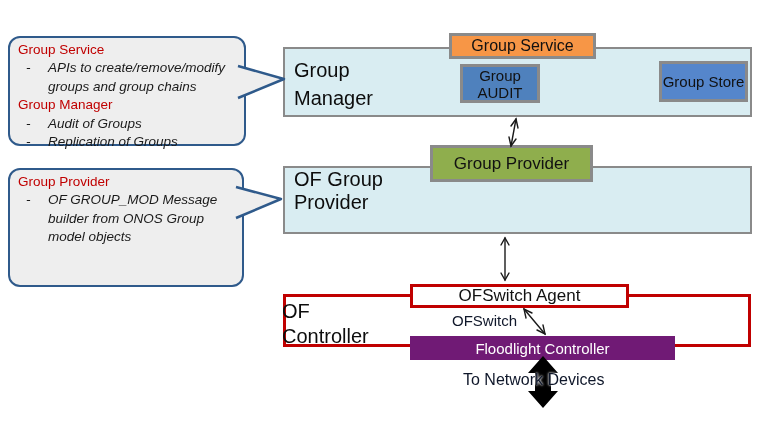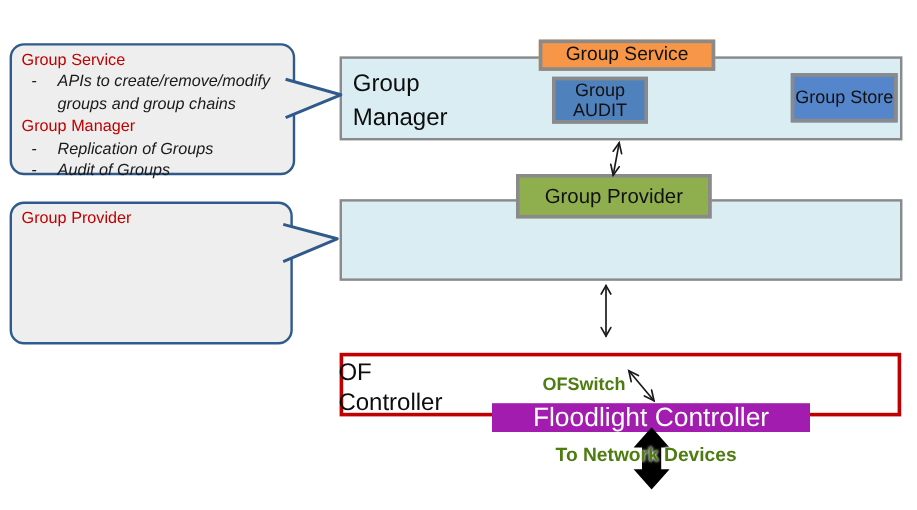--- a/index.html
+++ b/index.html
@@ -22,23 +22,23 @@
   .ofgp-label{left:294px;top:168px;width:100px;line-height:22.5px;}
   .ofc-label{left:282px;top:299px;width:110px;line-height:25px;}
 
   
   .small-box{display:flex;align-items:center;justify-content:center;text-align:center;}
   .service-box{left:449px;top:33px;width:147px;height:26px;background:#f79646;border:3px solid #8a8a8a;font-size:16px;}
   .audit-box{left:460px;top:64px;width:80px;height:39px;background:#4f81bd;border:3px solid #8a8a8a;font-size:15px;line-height:17px;}
   .store-box{left:659px;top:61px;width:89px;height:41px;background:#5586cb;border:3px solid #8a8a8a;font-size:15px;line-height:17px;}
   .provider-box{left:430px;top:145px;width:163px;height:37px;background:#8fae4d;border:3px solid #8a8a8a;font-size:17px;}
   .agent-box{left:410px;top:284px;width:219px;height:24px;background:#ffffff;border:3px solid #c00000;font-size:17px;}
-  .floodlight-box{left:410px;top:336px;width:265px;height:24px;background:#a21caf;color:#ffffff;font-size:22px;}
+  .floodlight-box{left:410px;top:336px;width:265px;height:24px;background:#701a75;color:#ffffff;font-size:15px;}
 
-  .bold-label{position:absolute;font-weight:bold;color:#4d7c0f;}
+  .bold-label{position:absolute;font-weight:normal;color:#0f172a;}
   .ofswitch-label{left:452px;top:312px;font-size:15px;}
   .tonet-label{left:444px;top:371px;font-size:16px;z-index:7;
     text-shadow:0 0 2px rgba(255,255,255,.95),0 0 3px rgba(255,255,255,.85);margin-left:19px;}
 
   
   .callout{background:#eeeeee;border:2.5px solid #2f5a8b;border-radius:12px;z-index:2;
     font-size:13.5px;line-height:18.4px;color:#1a1a1a;padding:3px 6px 2px 6px;}
   .callout1{left:8px;top:36px;width:238px;height:110px;}
   .callout2{left:8px;top:168px;width:236px;height:119px;}
   .co-header{color:#c00000;padding-left:2px;}
@@ -52,56 +52,61 @@
 </style>
 </head>
 <body>
 
 <div class="canvas">
 
   <div class="abs layer-box gm-box"></div>
   <div class="layer-label gm-label">Group Manager</div>
 
   <div class="abs layer-box ofgp-box"></div>
+  <div class="layer-label ofgp-label">OF Group Provider</div>
 
   <div class="abs ofc-box"></div>
   <div class="layer-label ofc-label">OF Controller</div>
 
   <div class="abs small-box service-box">
     <span>Group Service</span>
   </div>
   <div class="abs small-box audit-box">
     <span>Group AUDIT</span>
   </div>
   <div class="abs small-box store-box">
     <span>Group Store</span>
   </div>
   <div class="abs small-box provider-box">
     <span>Group Provider</span>
   </div>
+  <div class="abs small-box agent-box">
+    <span>OFSwitch Agent</span>
+  </div>
   <div class="abs small-box floodlight-box">
     <span>Floodlight Controller</span>
   </div>
 
   <div class="bold-label ofswitch-label">OFSwitch</div>
   <div class="bold-label tonet-label">To Network Devices</div>
 
   <div class="abs callout callout1">
     <div class="co-header">Group Service</div>
     <div class="co-bullet">APIs to create/remove/modify groups and group chains</div>
     <div class="co-header">Group Manager</div>
+    <div class="co-bullet">Audit of Groups</div>
     <div class="co-bullet">Replication of Groups</div>
-    <div class="co-bullet">Audit of Groups</div>
   </div>
   <svg class="tail tail1" width="52" height="42">
     <path d="M2,6 L48,19 L2,38" fill="#eeeeee" stroke="#2f5a8b" stroke-width="2.5" stroke-linejoin="round"></path>
   </svg>
 
   <div class="abs callout callout2">
     <div class="co-header">Group Provider</div>
+    <div class="co-bullet">OF GROUP_MOD Message builder from ONOS Group model objects</div>
   </div>
   <svg class="tail tail2" width="52" height="42">
     <path d="M2,3 L47,15 L2,34" fill="#eeeeee" stroke="#2f5a8b" stroke-width="2.5" stroke-linejoin="round"></path>
   </svg>
 
   <svg class="overlay">
     <g stroke="#1a1a1a" stroke-width="1.4" fill="none" stroke-linecap="round">
       <line x1="516" y1="119" x2="511" y2="146"></line>
       <path d="M511,126 L516,119 L518,128"></path>
       <path d="M509,137 L511,146 L516,139"></path>

